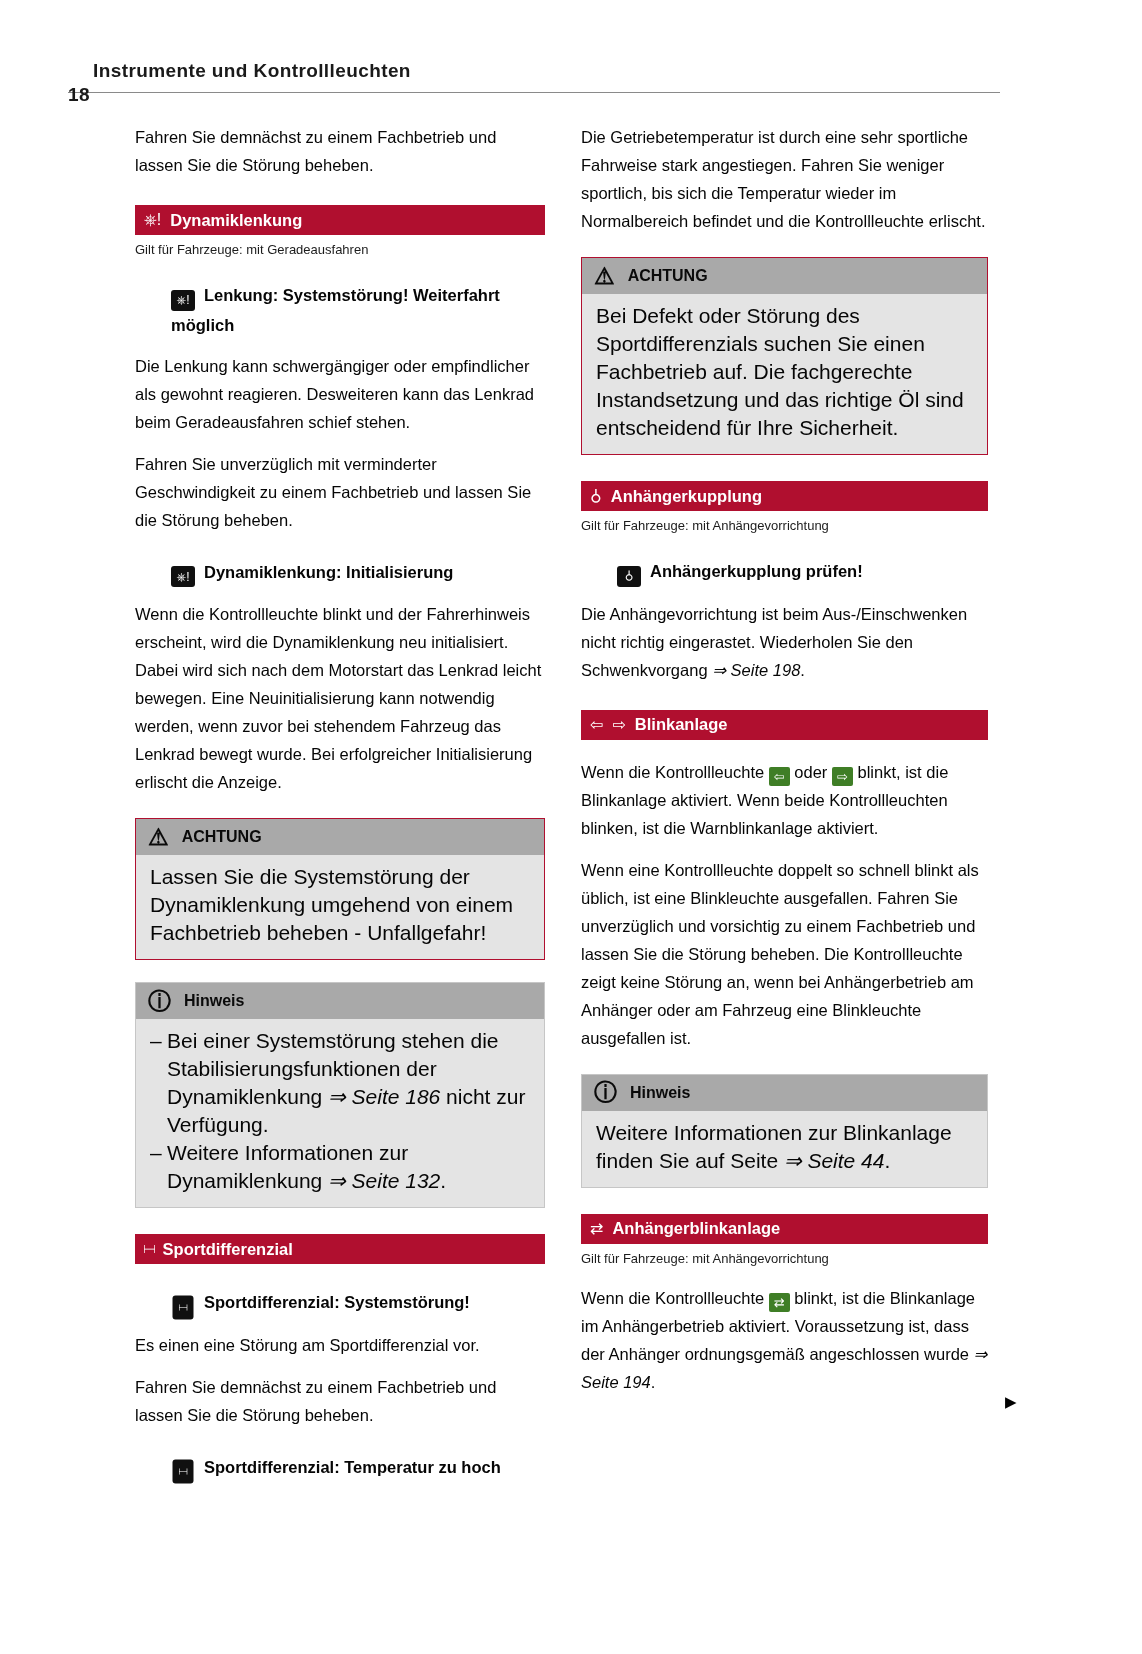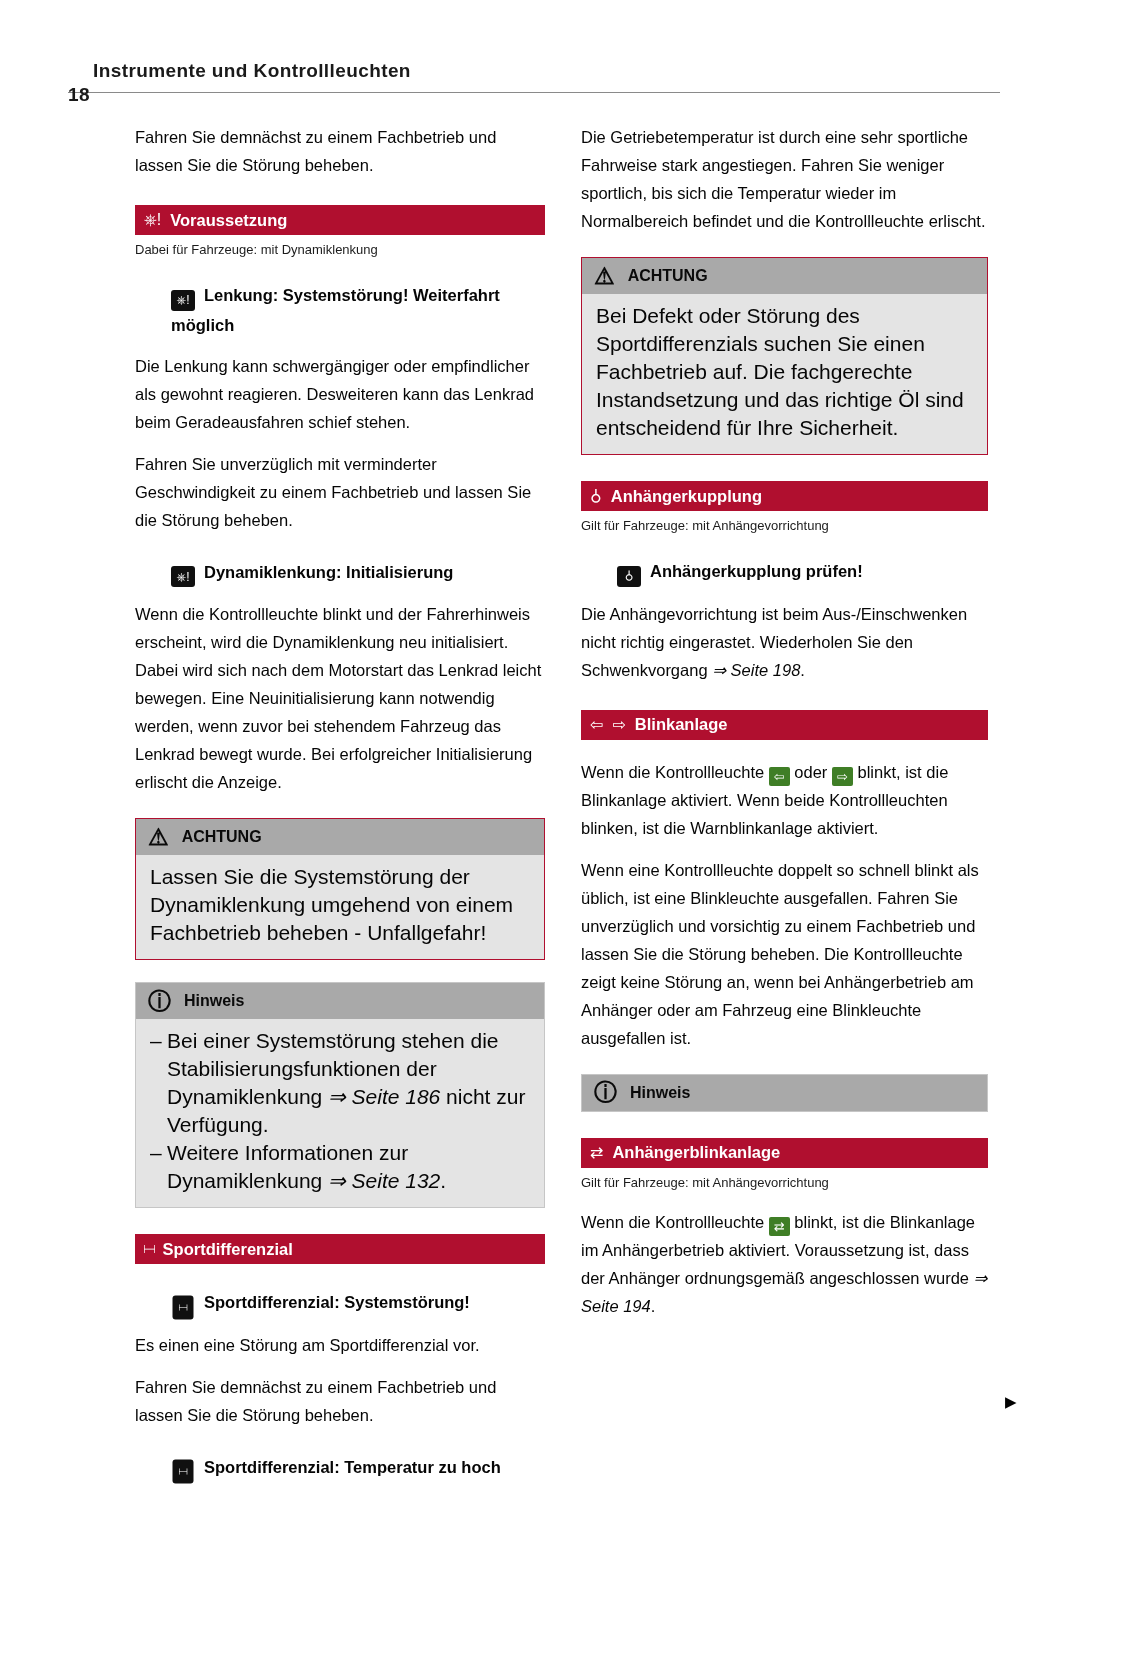--- a/index.html
+++ b/index.html
@@ -83,23 +83,23 @@
   <hr class="rule">
 
   <div class="columns">
 
     <div class="col leftcol">
 
       <p class="body">Fahren Sie demnächst zu einem Fachbetrieb und lassen Sie die Störung beheben.</p>
 
       <div class="banner">
         <span class="bicon">⎈!</span>
-        <span>Voraussetzung</span>
-      </div>
-      <div class="applies">Dabei für Fahrzeuge: mit Dynamiklenkung</div>
+        <span>Dynamiklenkung</span>
+      </div>
+      <div class="applies">Gilt für Fahrzeuge: mit Geradeausfahren</div>
 
       <h3 class="sub">
         <span class="hicon">⎈!</span><span>Lenkung: Systemstörung! Weiterfahrt möglich</span>
       </h3>
 
       <p class="body">Die Lenkung kann schwergängiger oder empfindlicher als gewohnt reagieren. Desweiteren kann das Lenkrad beim Geradeausfahren schief stehen.</p>
       <p class="body">Fahren Sie unverzüglich mit verminderter Geschwindigkeit zu einem Fachbetrieb und lassen Sie die Störung beheben.</p>
 
       <h3 class="sub">
         <span class="hicon">⎈!</span><span>Dynamiklenkung: Initialisierung</span>
@@ -175,20 +175,21 @@
       </div>
 
       <p class="body" style="margin-top:18px"><span>Wenn die Kontrollleuchte </span><span class="inline-icon green">⇦</span><span> oder </span><span class="inline-icon green">⇨</span><span> blinkt, ist die Blinkanlage aktiviert. Wenn beide Kontrollleuchten blinken, ist die Warnblinkanlage aktiviert.</span></p>
       <p class="body">Wenn eine Kontrollleuchte doppelt so schnell blinkt als üblich, ist eine Blinkleuchte ausgefallen. Fahren Sie unverzüglich und vorsichtig zu einem Fachbetrieb und lassen Sie die Störung beheben. Die Kontrollleuchte zeigt keine Störung an, wenn bei Anhängerbetrieb am Anhänger oder am Fahrzeug eine Blinkleuchte ausgefallen ist.</p>
 
       <div class="box note">
         <div class="box-head">
           <span class="sym">ⓘ</span>
           <span>Hinweis</span>
         </div>
+        <div class="box-body"><span>Weitere Informationen zur Blinkanlage finden Sie auf Seite </span><span class="em">⇒ Seite 44</span><span>.</span></div>
       </div>
 
       <div class="banner">
         <span class="bicon">⇄</span>
         <span>Anhängerblinkanlage</span>
       </div>
       <div class="applies">Gilt für Fahrzeuge: mit Anhängevorrichtung</div>
 
       <p class="body" style="margin-top:18px"><span>Wenn die Kontrollleuchte </span><span class="inline-icon green">⇄</span><span> blinkt, ist die Blinkanlage im Anhängerbetrieb aktiviert. Voraussetzung ist, dass der Anhänger ordnungsgemäß angeschlossen wurde </span><span class="em">⇒ Seite 194</span><span>.</span></p>
 

